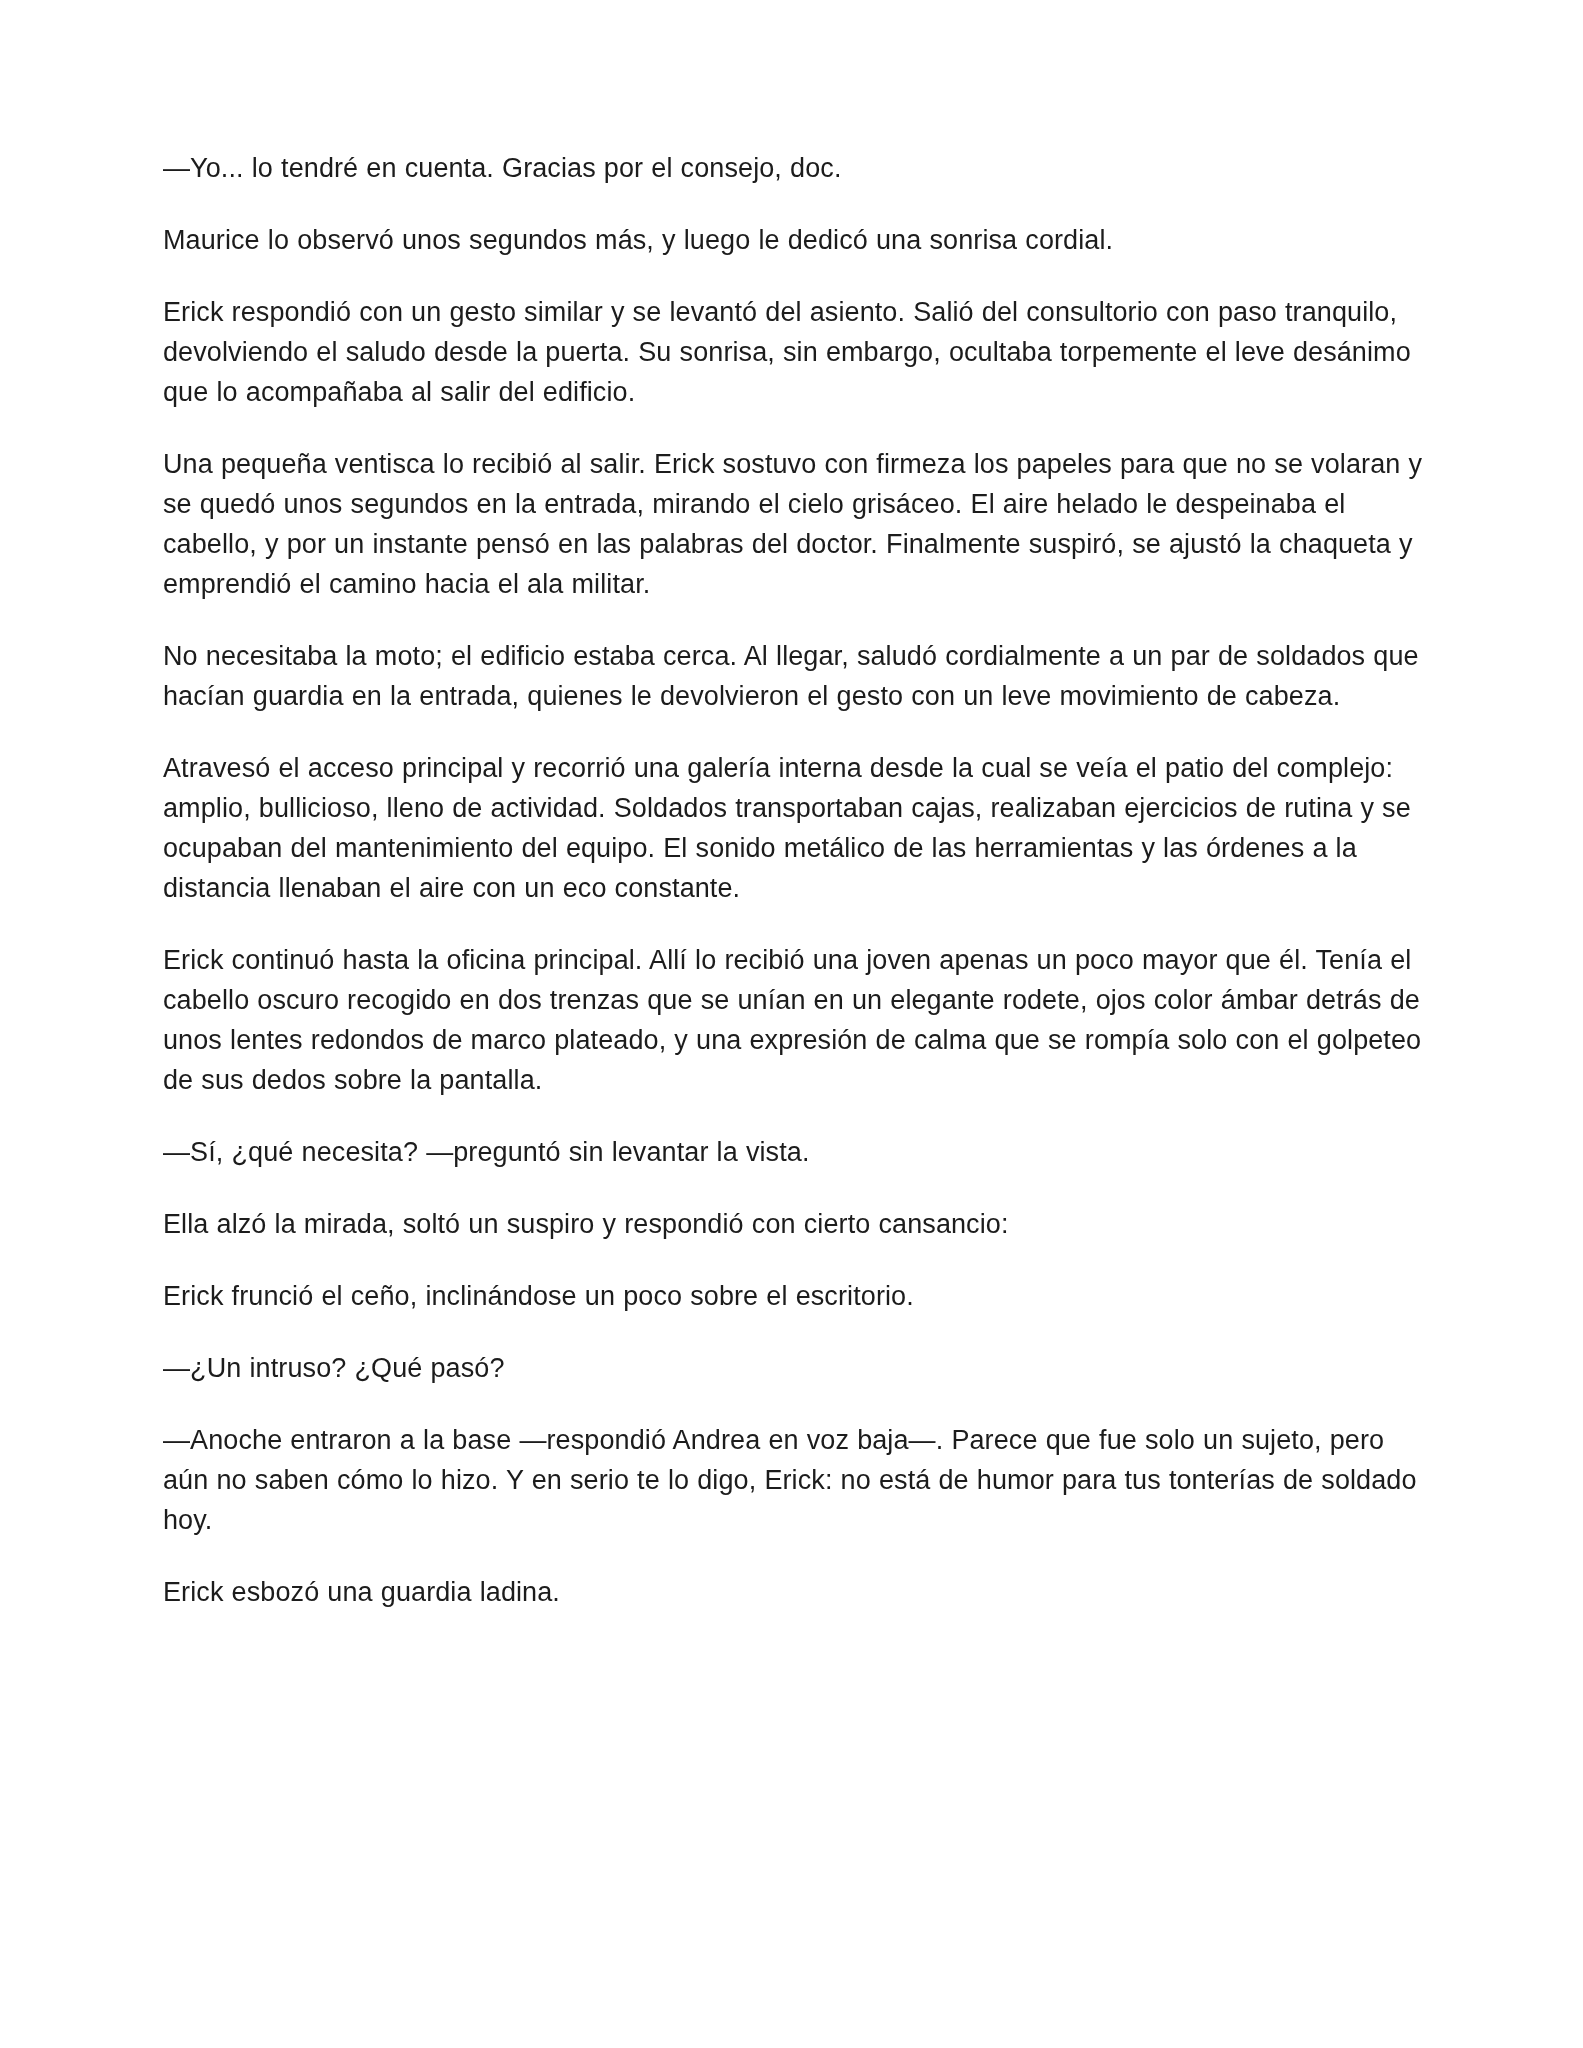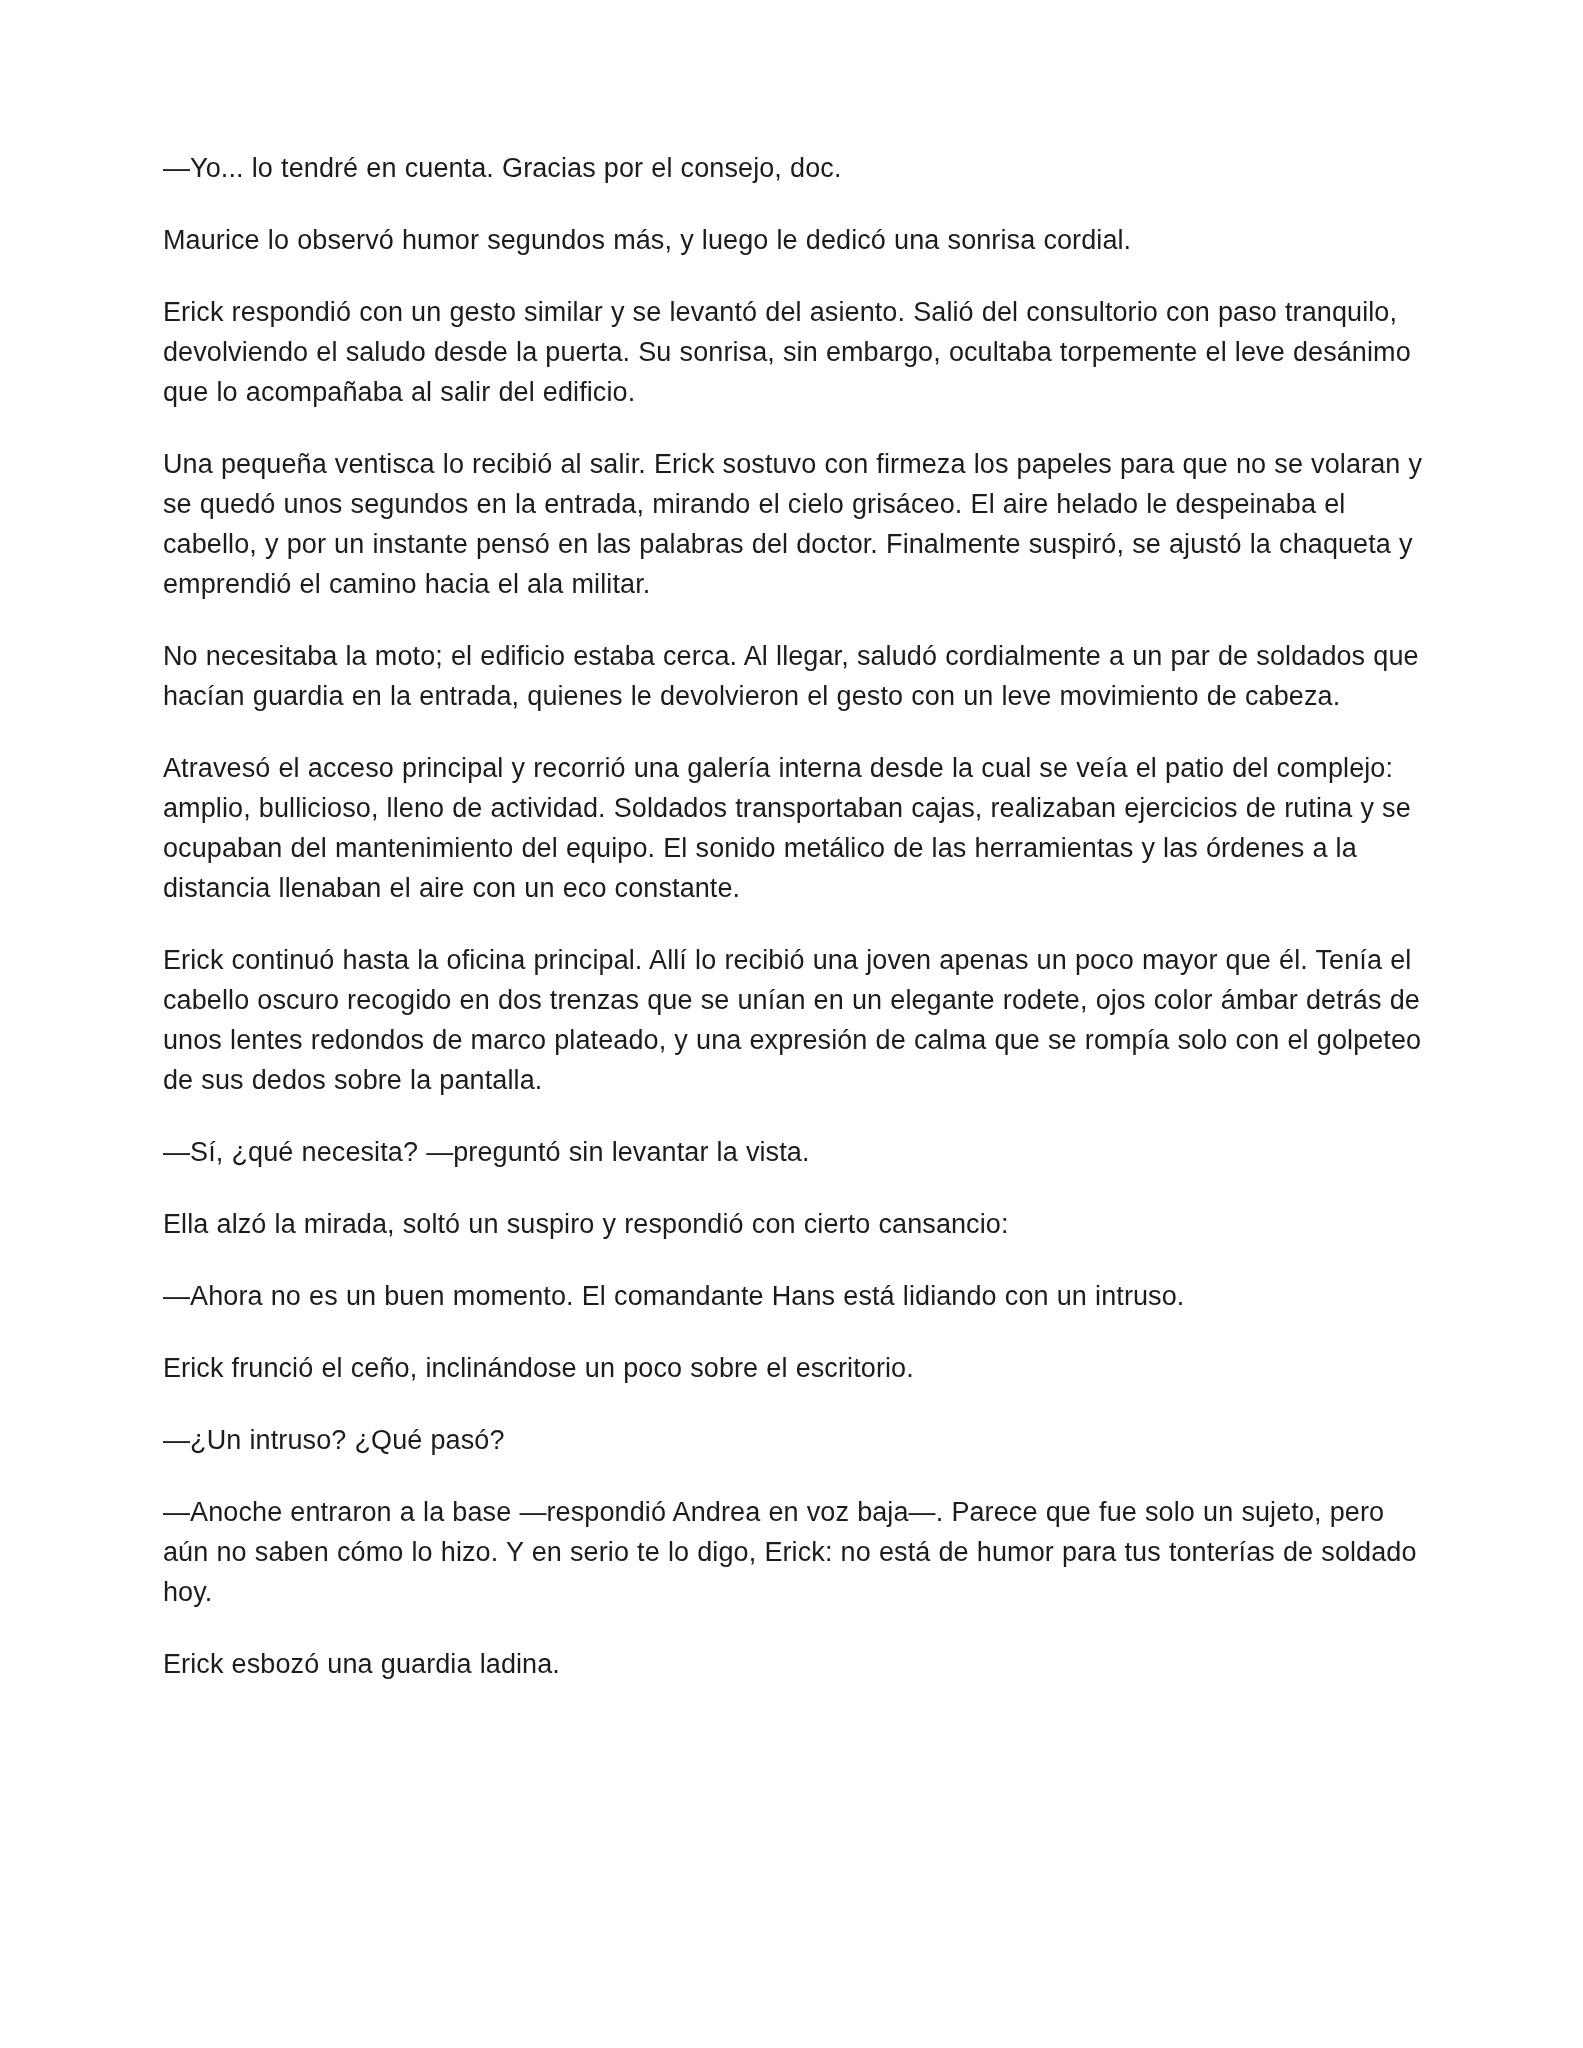--- a/index.html
+++ b/index.html
@@ -29,27 +29,26 @@
     letter-spacing: 0.1px;
     word-spacing: 0.5px;
   }
 </style>
 </head>
 <body>
 
 <div class="page">
   <div class="content">
     <p class="para">—Yo... lo tendré en cuenta. Gracias por el consejo, doc.</p>
-    <p class="para">Maurice lo observó humor segundos más, y luego le dedicó una sonrisa cordial.</p>
+    <p class="para">Maurice lo observó unos segundos más, y luego le dedicó una sonrisa cordial.</p>
     <p class="para">Erick respondió con un gesto similar y se levantó del asiento. Salió del consultorio con paso tranquilo, devolviendo el saludo desde la puerta. Su sonrisa, sin embargo, ocultaba torpemente el leve desánimo que lo acompañaba al salir del edificio.</p>
     <p class="para">Una pequeña ventisca lo recibió al salir. Erick sostuvo con firmeza los papeles para que no se volaran y se quedó unos segundos en la entrada, mirando el cielo grisáceo. El aire helado le despeinaba el cabello, y por un instante pensó en las palabras del doctor. Finalmente suspiró, se ajustó la chaqueta y emprendió el camino hacia el ala militar.</p>
     <p class="para">No necesitaba la moto; el edificio estaba cerca. Al llegar, saludó cordialmente a un par de soldados que hacían guardia en la entrada, quienes le devolvieron el gesto con un leve movimiento de cabeza.</p>
     <p class="para">Atravesó el acceso principal y recorrió una galería interna desde la cual se veía el patio del complejo: amplio, bullicioso, lleno de actividad. Soldados transportaban cajas, realizaban ejercicios de rutina y se ocupaban del mantenimiento del equipo. El sonido metálico de las herramientas y las órdenes a la distancia llenaban el aire con un eco constante.</p>
     <p class="para">Erick continuó hasta la oficina principal. Allí lo recibió una joven apenas un poco mayor que él. Tenía el cabello oscuro recogido en dos trenzas que se unían en un elegante rodete, ojos color ámbar detrás de unos lentes redondos de marco plateado, y una expresión de calma que se rompía solo con el golpeteo de sus dedos sobre la pantalla.</p>
     <p class="para">—Sí, ¿qué necesita? —preguntó sin levantar la vista.</p>
     <p class="para">Ella alzó la mirada, soltó un suspiro y respondió con cierto cansancio:</p>
-    <p class="para">—Ahora no es un buen momento. El comandante Hans está lidiando con un intruso.</p>
     <p class="para">Erick frunció el ceño, inclinándose un poco sobre el escritorio.</p>
     <p class="para">—¿Un intruso? ¿Qué pasó?</p>
     <p class="para">—Anoche entraron a la base —respondió Andrea en voz baja—. Parece que fue solo un sujeto, pero aún no saben cómo lo hizo. Y en serio te lo digo, Erick: no está de humor para tus tonterías de soldado hoy.</p>
     <p class="para">Erick esbozó una guardia ladina.</p>
   </div>
 </div>
 
 </body></html>

